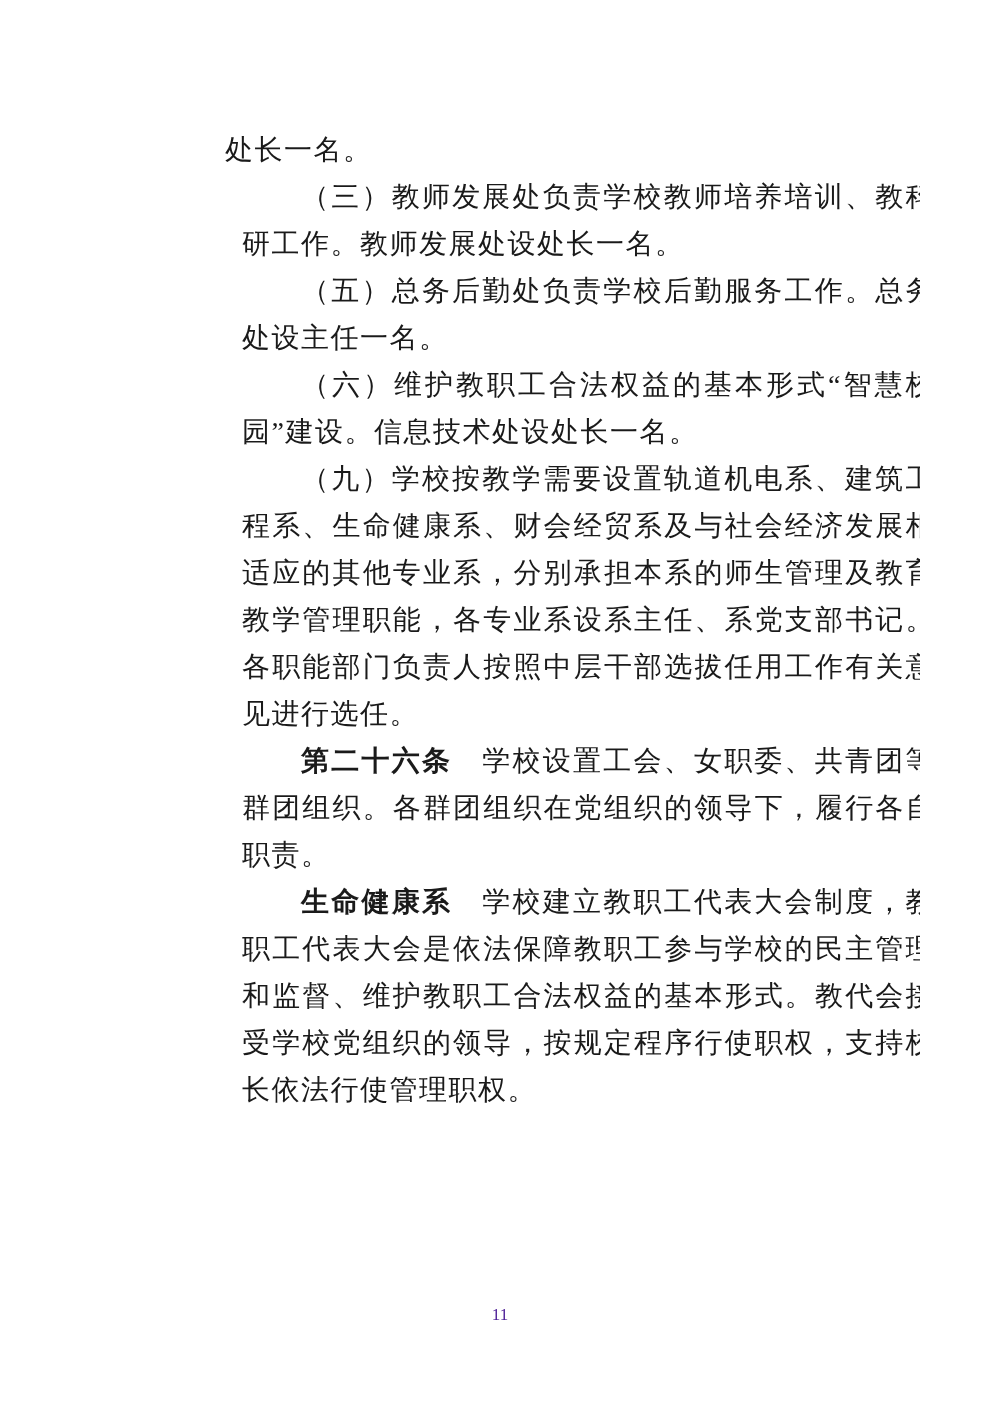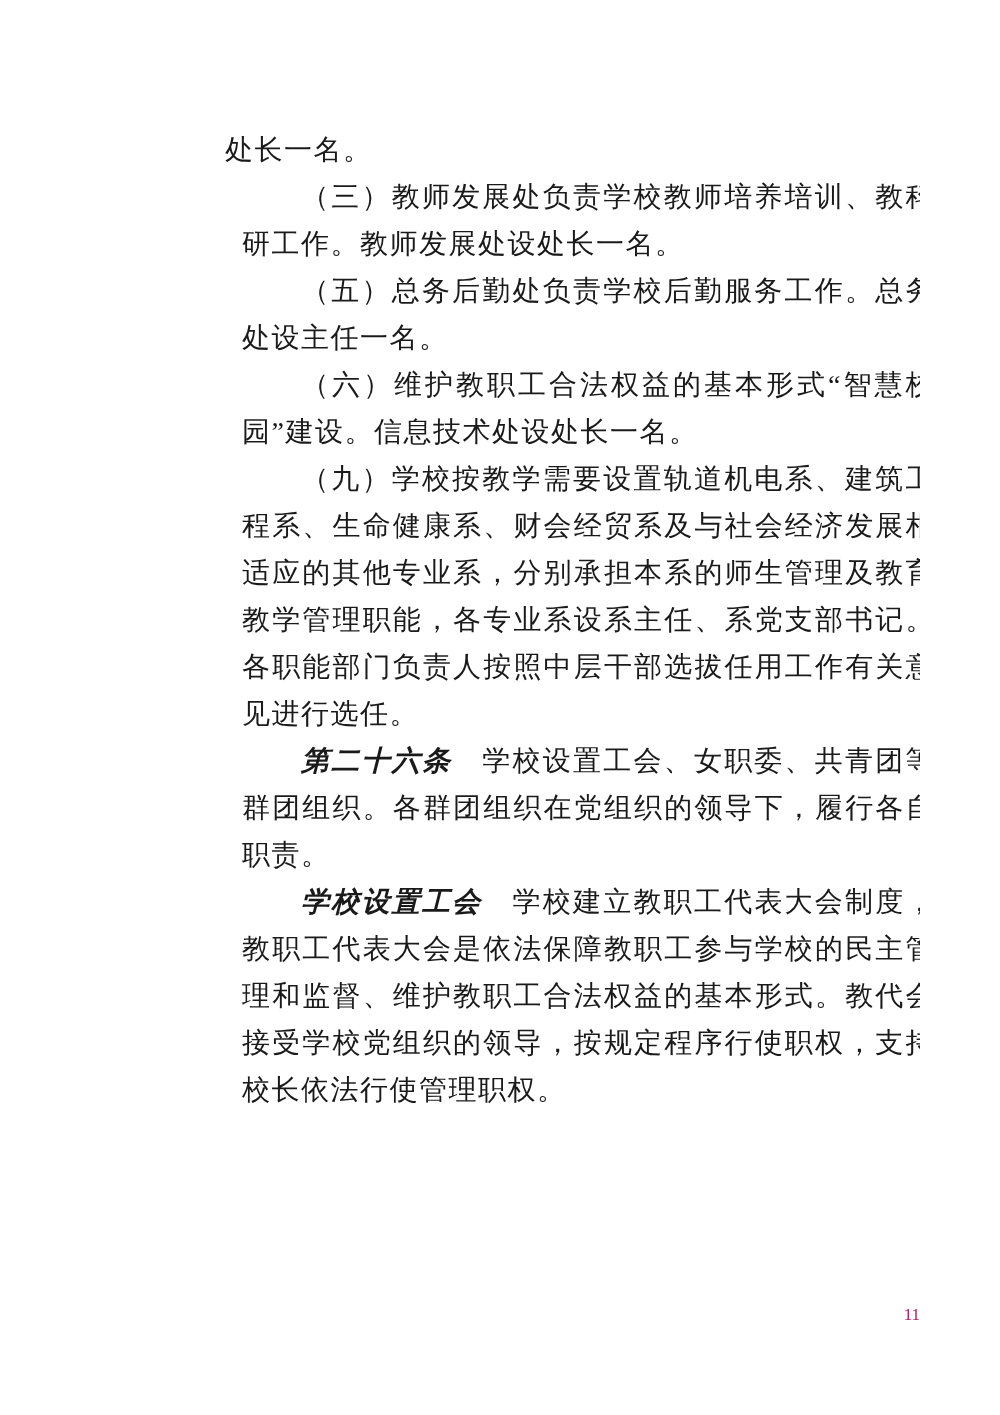--- a/index.html
+++ b/index.html
@@ -32,41 +32,40 @@
     letter-spacing: 1.5px;
     text-align: justify;
     text-justify: inter-character;
   }
   p.para.indent {
     text-indent: 59px;
     margin-left: 17px;
   }
   .bold {
     font-weight: 700;
-    font-style: italic;
   }
   .footer {
     position: absolute;
     top: 1303px;
     left: 0;
     width: 100%;
-    text-align: right;
+    text-align: center;
     font-size: 17px;
     line-height: 24px;
-    color: #be185d;
+    color: #4c1d95;
     font-family: "Liberation Serif", serif;
   }
 </style>
 </head>
 <body>
 
 <div class="page">
   <div class="content">
       <p class="para"><span>处长一名。</span></p>
       <p class="para indent"><span>（三）教师发展处负责学校教师培养培训、教科研工作。教师发展处设处长一名。</span></p>
       <p class="para indent"><span>（五）总务后勤处负责学校后勤服务工作。总务处设主任一名。</span></p>
       <p class="para indent"><span>（六）维护教职工合法权益的基本形式“智慧校园”建设。信息技术处设处长一名。</span></p>
       <p class="para indent"><span>（九）学校按教学需要设置轨道机电系、建筑工程系、生命健康系、财会经贸系及与社会经济发展相适应的其他专业系，分别承担本系的师生管理及教育教学管理职能，各专业系设系主任、系党支部书记。各职能部门负责人按照中层干部选拔任用工作有关意见进行选任。</span></p>
       <p class="para indent"><span class="bold">第二十六条</span><span>　学校设置工会、女职委、共青团等群团组织。各群团组织在党组织的领导下，履行各自职责。</span></p>
-      <p class="para indent"><span class="bold">学校设置工会</span><span>　学校建立教职工代表大会制度，教职工代表大会是依法保障教职工参与学校的民主管理和监督、维护教职工合法权益的基本形式。教代会接受学校党组织的领导，按规定程序行使职权，支持校长依法行使管理职权。</span></p>
+      <p class="para indent"><span class="bold">生命健康系</span><span>　学校建立教职工代表大会制度，教职工代表大会是依法保障教职工参与学校的民主管理和监督、维护教职工合法权益的基本形式。教代会接受学校党组织的领导，按规定程序行使职权，支持校长依法行使管理职权。</span></p>
     </div>
   <div class="footer">11</div>
 </div>
 
 </body></html>

